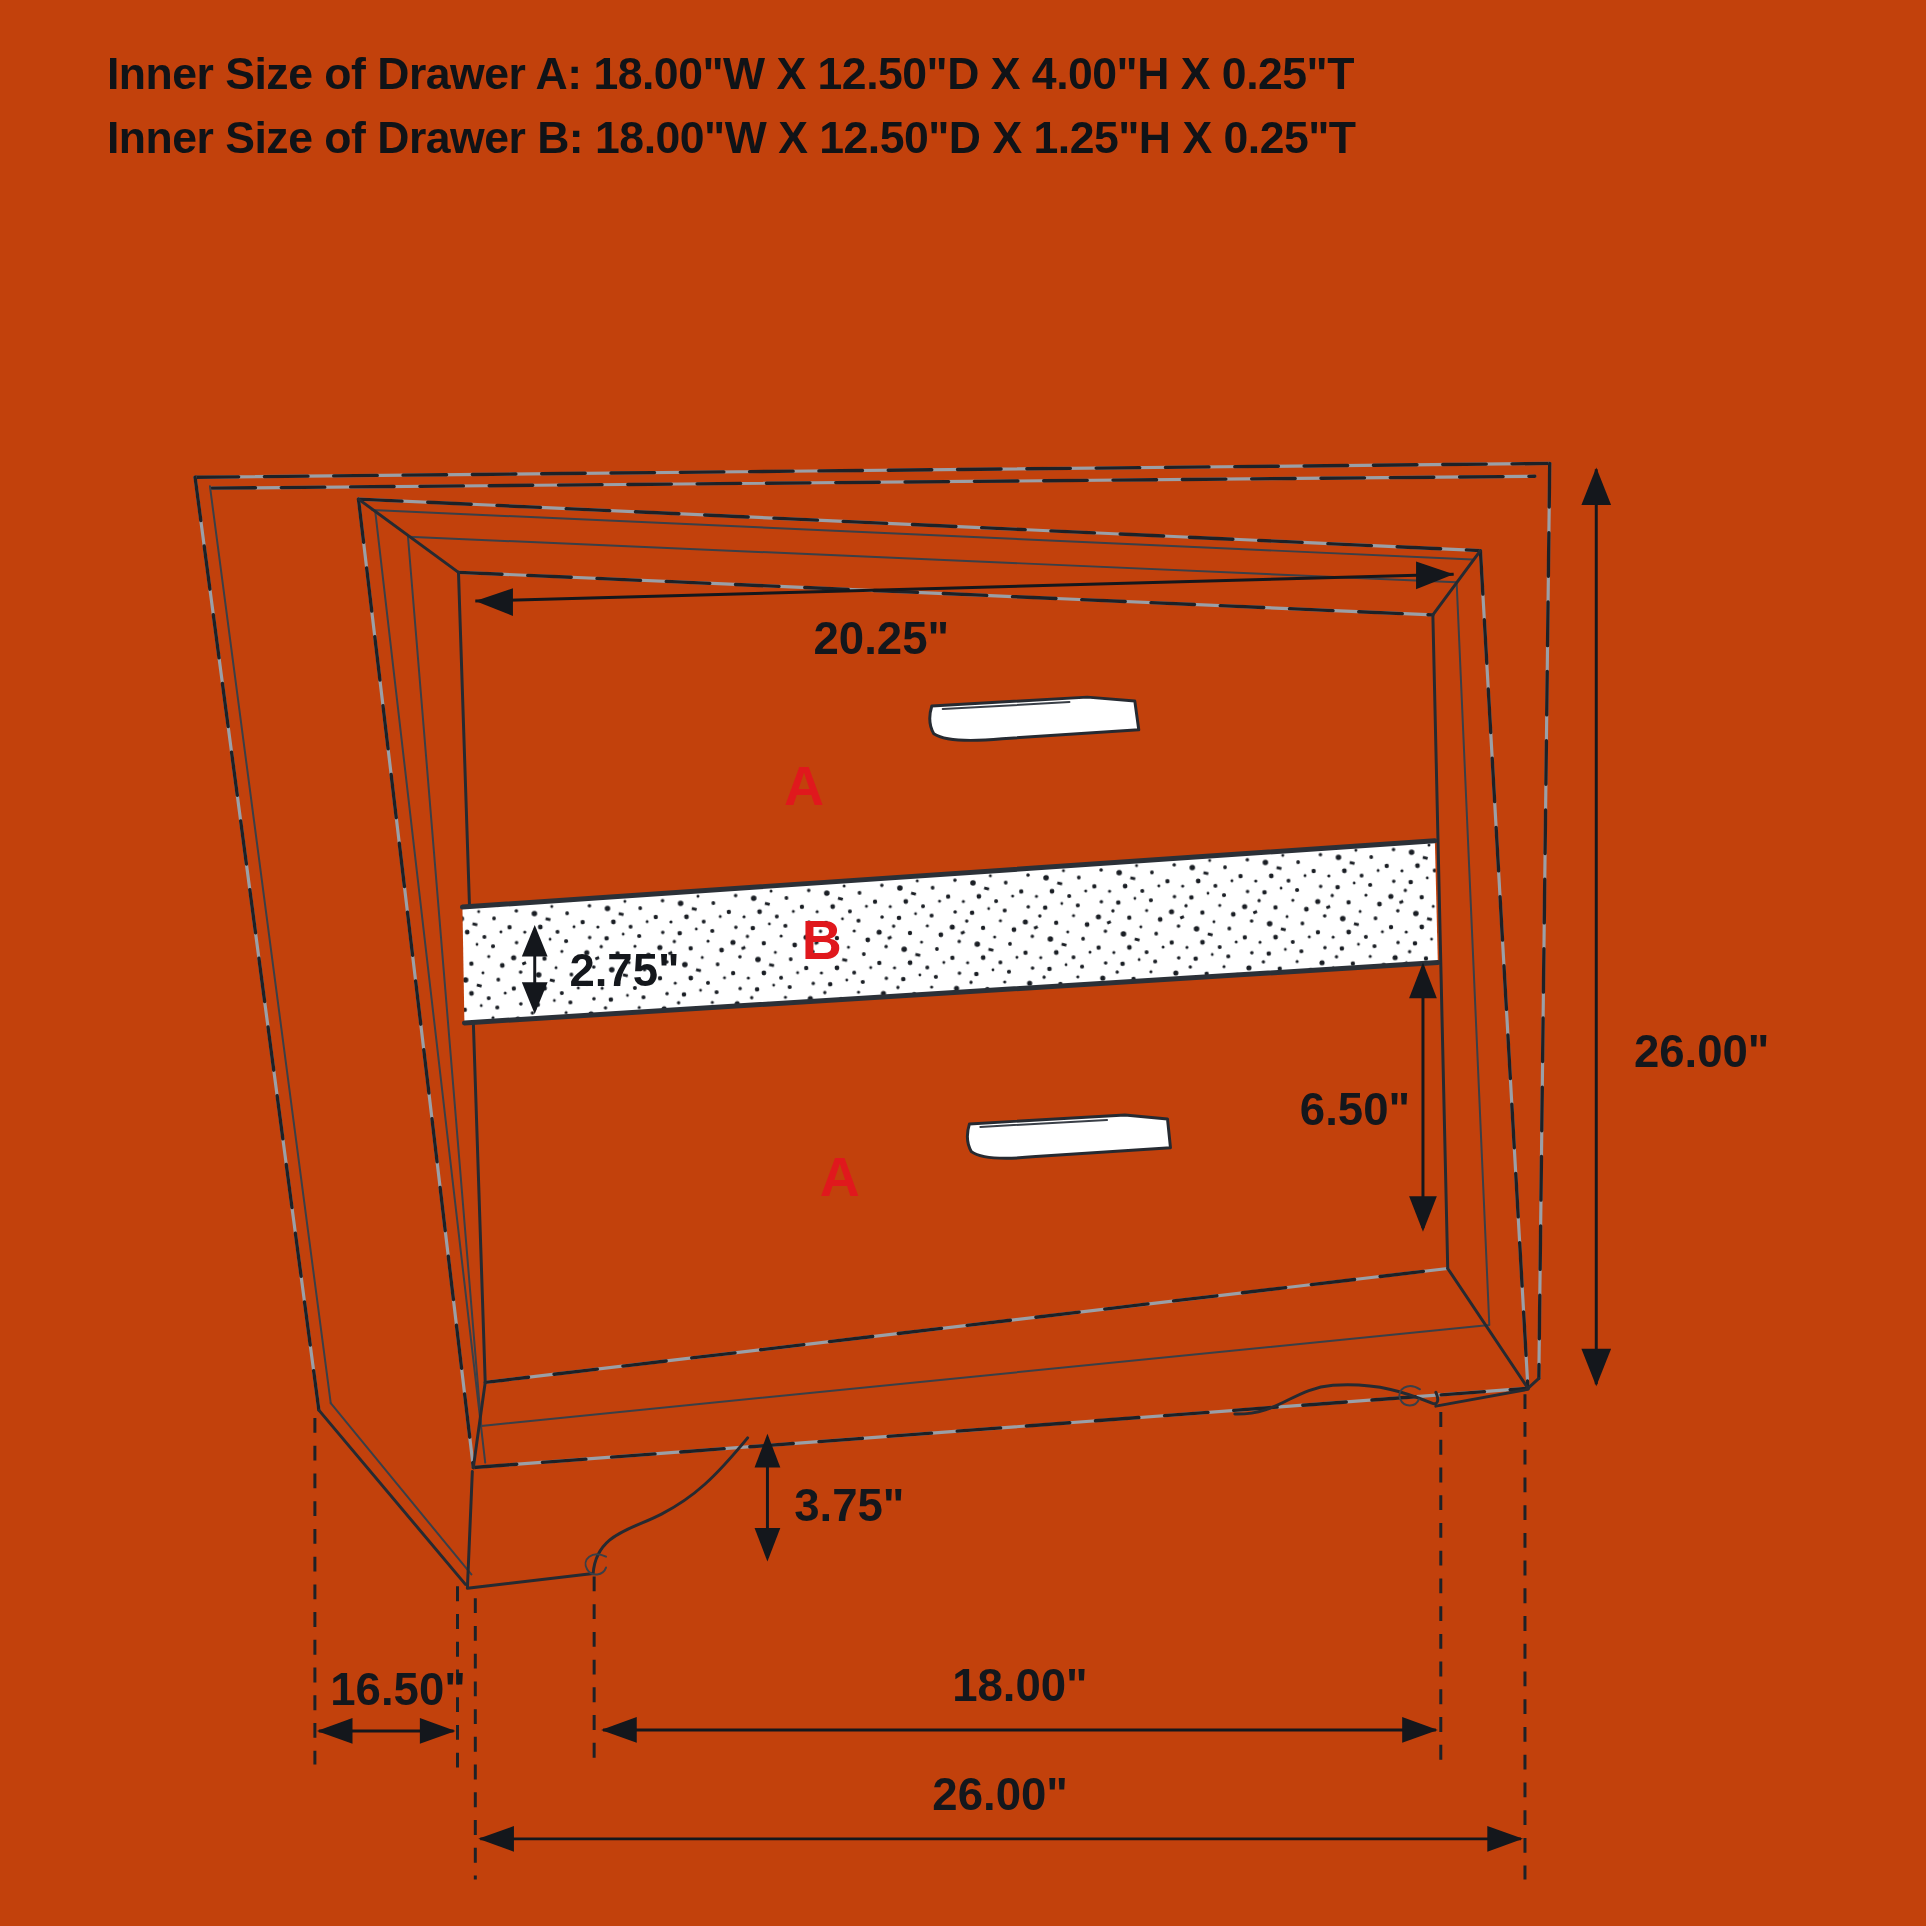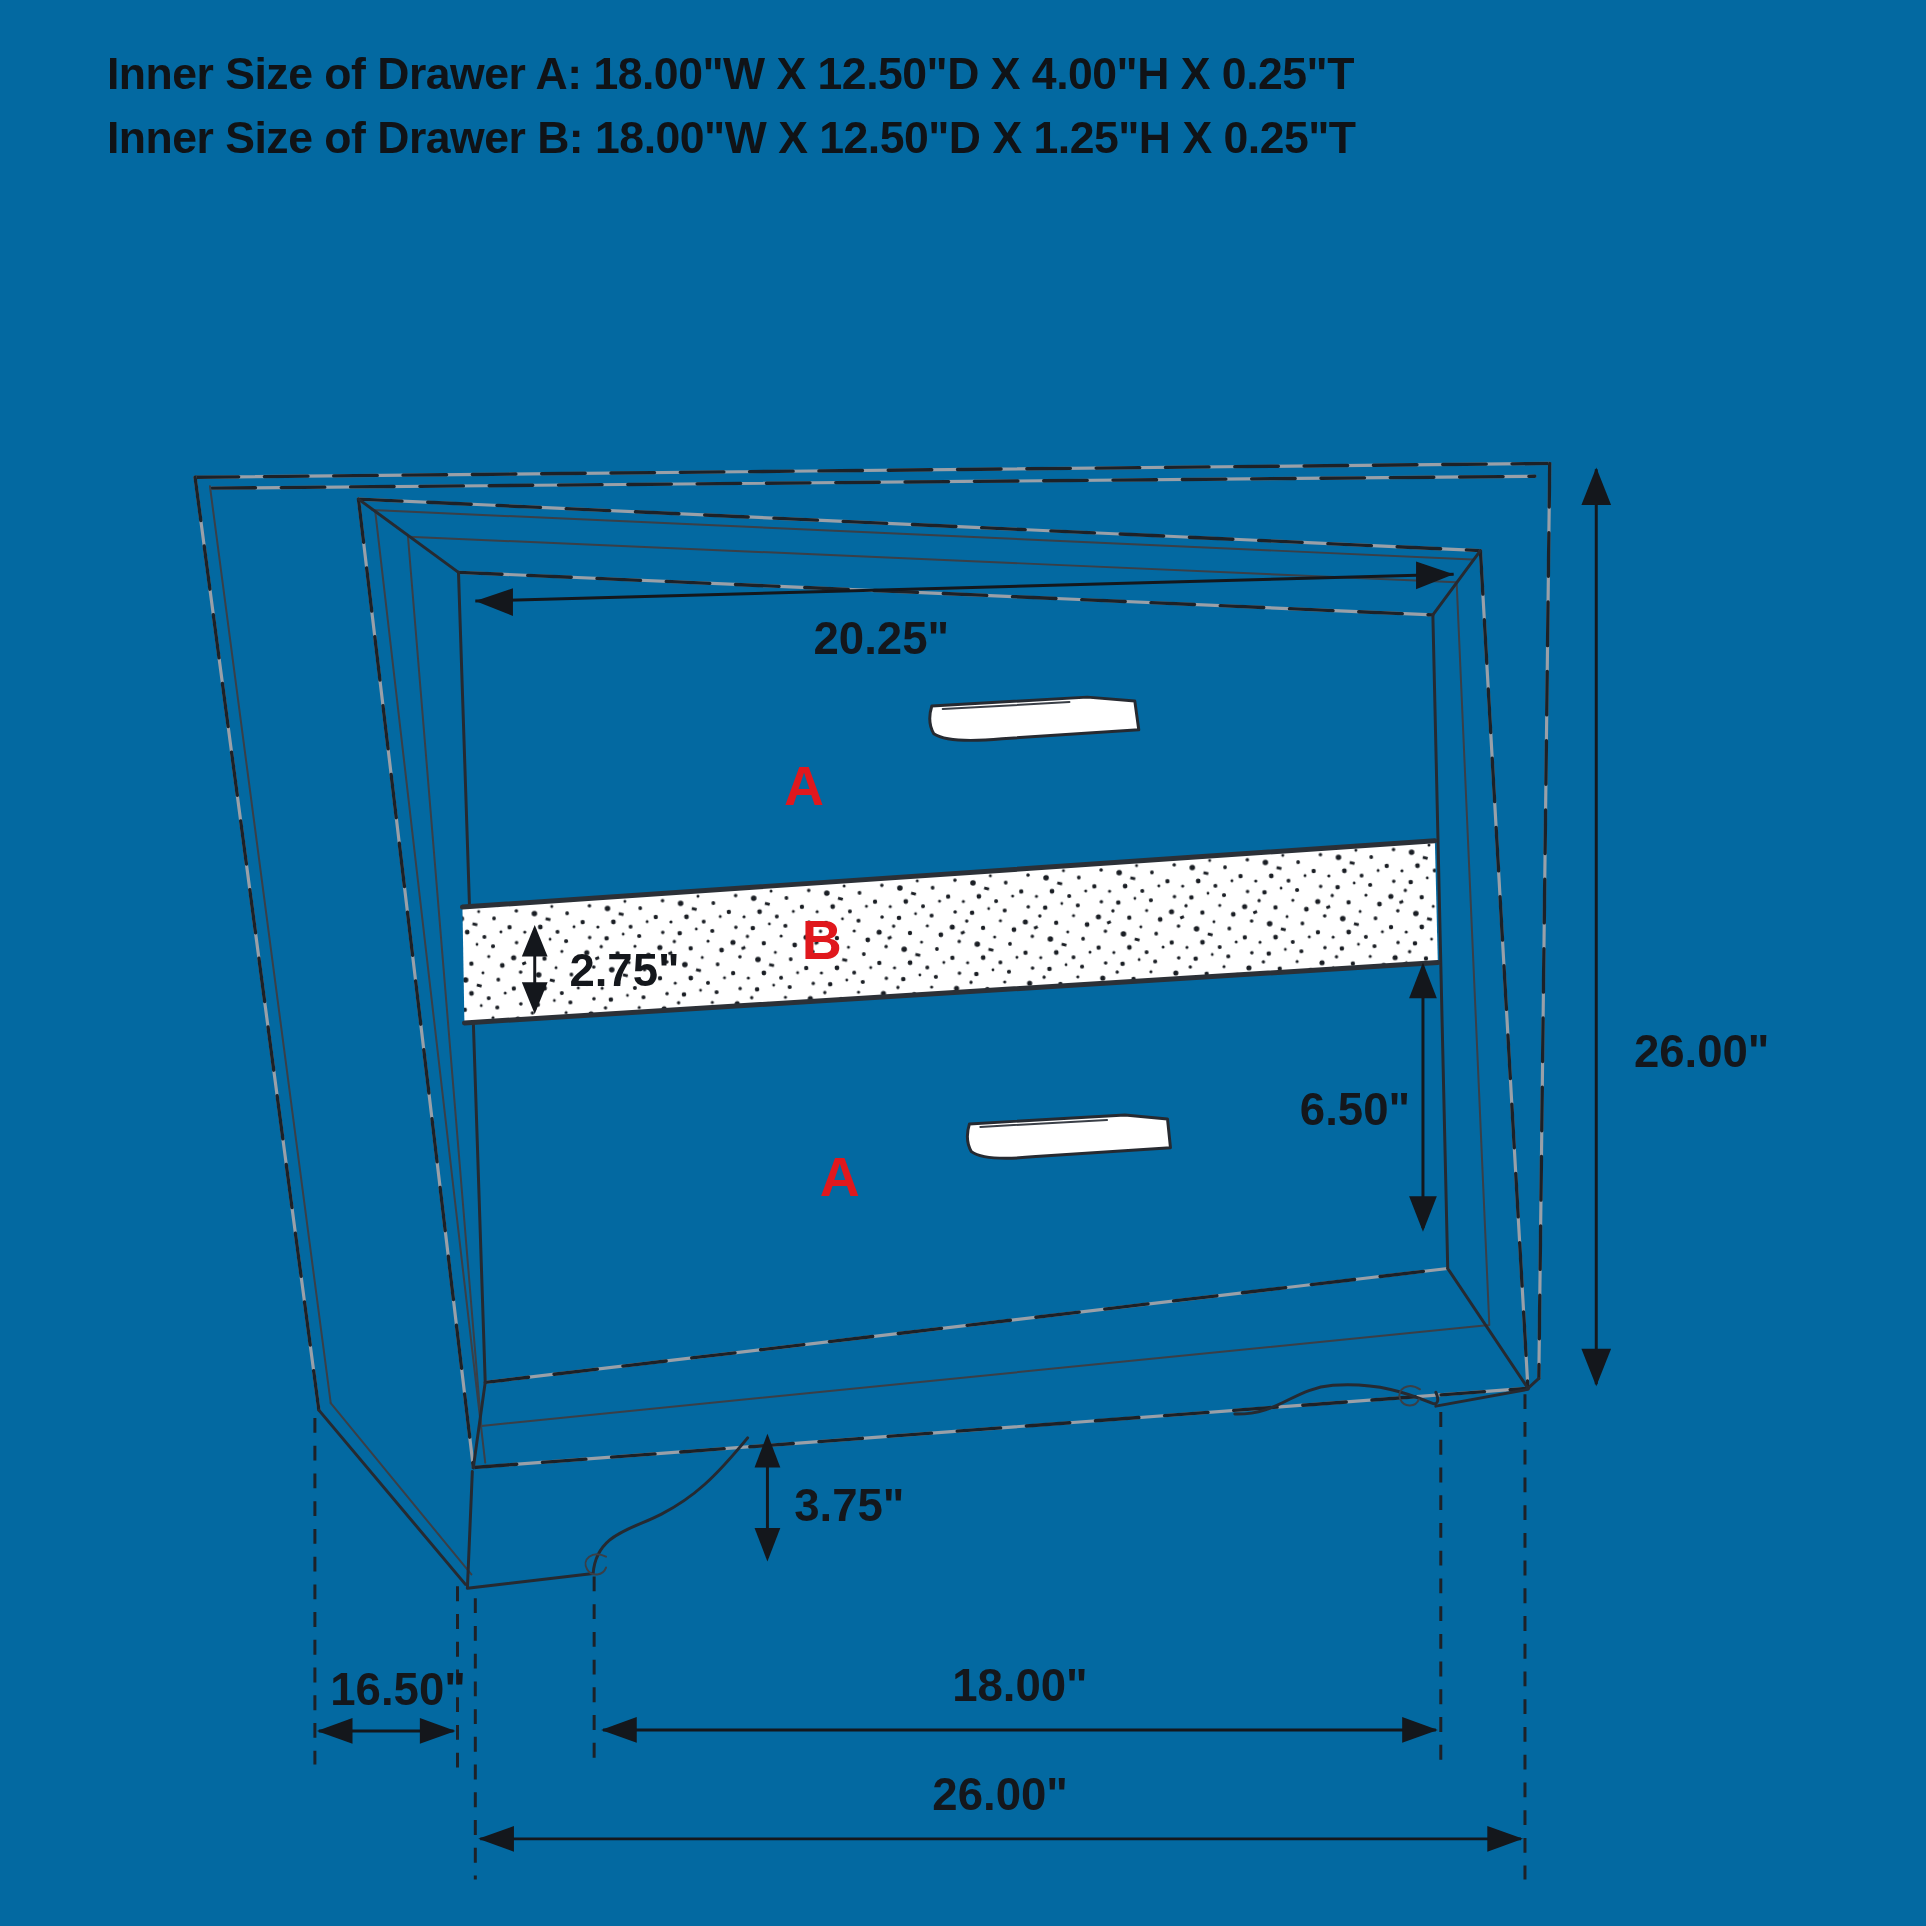--- a/index.html
+++ b/index.html
@@ -1,16 +1,16 @@
 <!DOCTYPE html>
 <html><head>
 <meta charset="utf-8">
 <style>
   html,body{margin:0;padding:0;background:#ffffff;}
-  .page{position:relative;width:1927px;height:1927px;background:#0369a1;overflow:hidden;
+  .page{position:relative;width:1927px;height:1927px;background:#c2410c;overflow:hidden;
         font-family:"Liberation Sans", sans-serif;}
   svg{position:absolute;left:0;top:0;}
   
   .ln   {stroke:#262a31;stroke-width:3;fill:none;stroke-linecap:round;stroke-linejoin:round;}
   .thin {stroke:#3a3f47;stroke-width:2;fill:none;stroke-linecap:round;stroke-linejoin:round;}
   .base {stroke:#9aa0a8;stroke-width:3.2;fill:none;stroke-linecap:round;}
   .dash {stroke:#1d2127;stroke-width:3.4;fill:none;stroke-linecap:round;stroke-dasharray:44 26;}
   .edge {stroke:#2b3037;stroke-width:5;fill:none;stroke-linecap:round;}
   .guide{stroke:#1d2127;stroke-width:3;fill:none;stroke-dasharray:15 13;}
   .dim  {stroke:#14171c;stroke-width:3;fill:none;}

